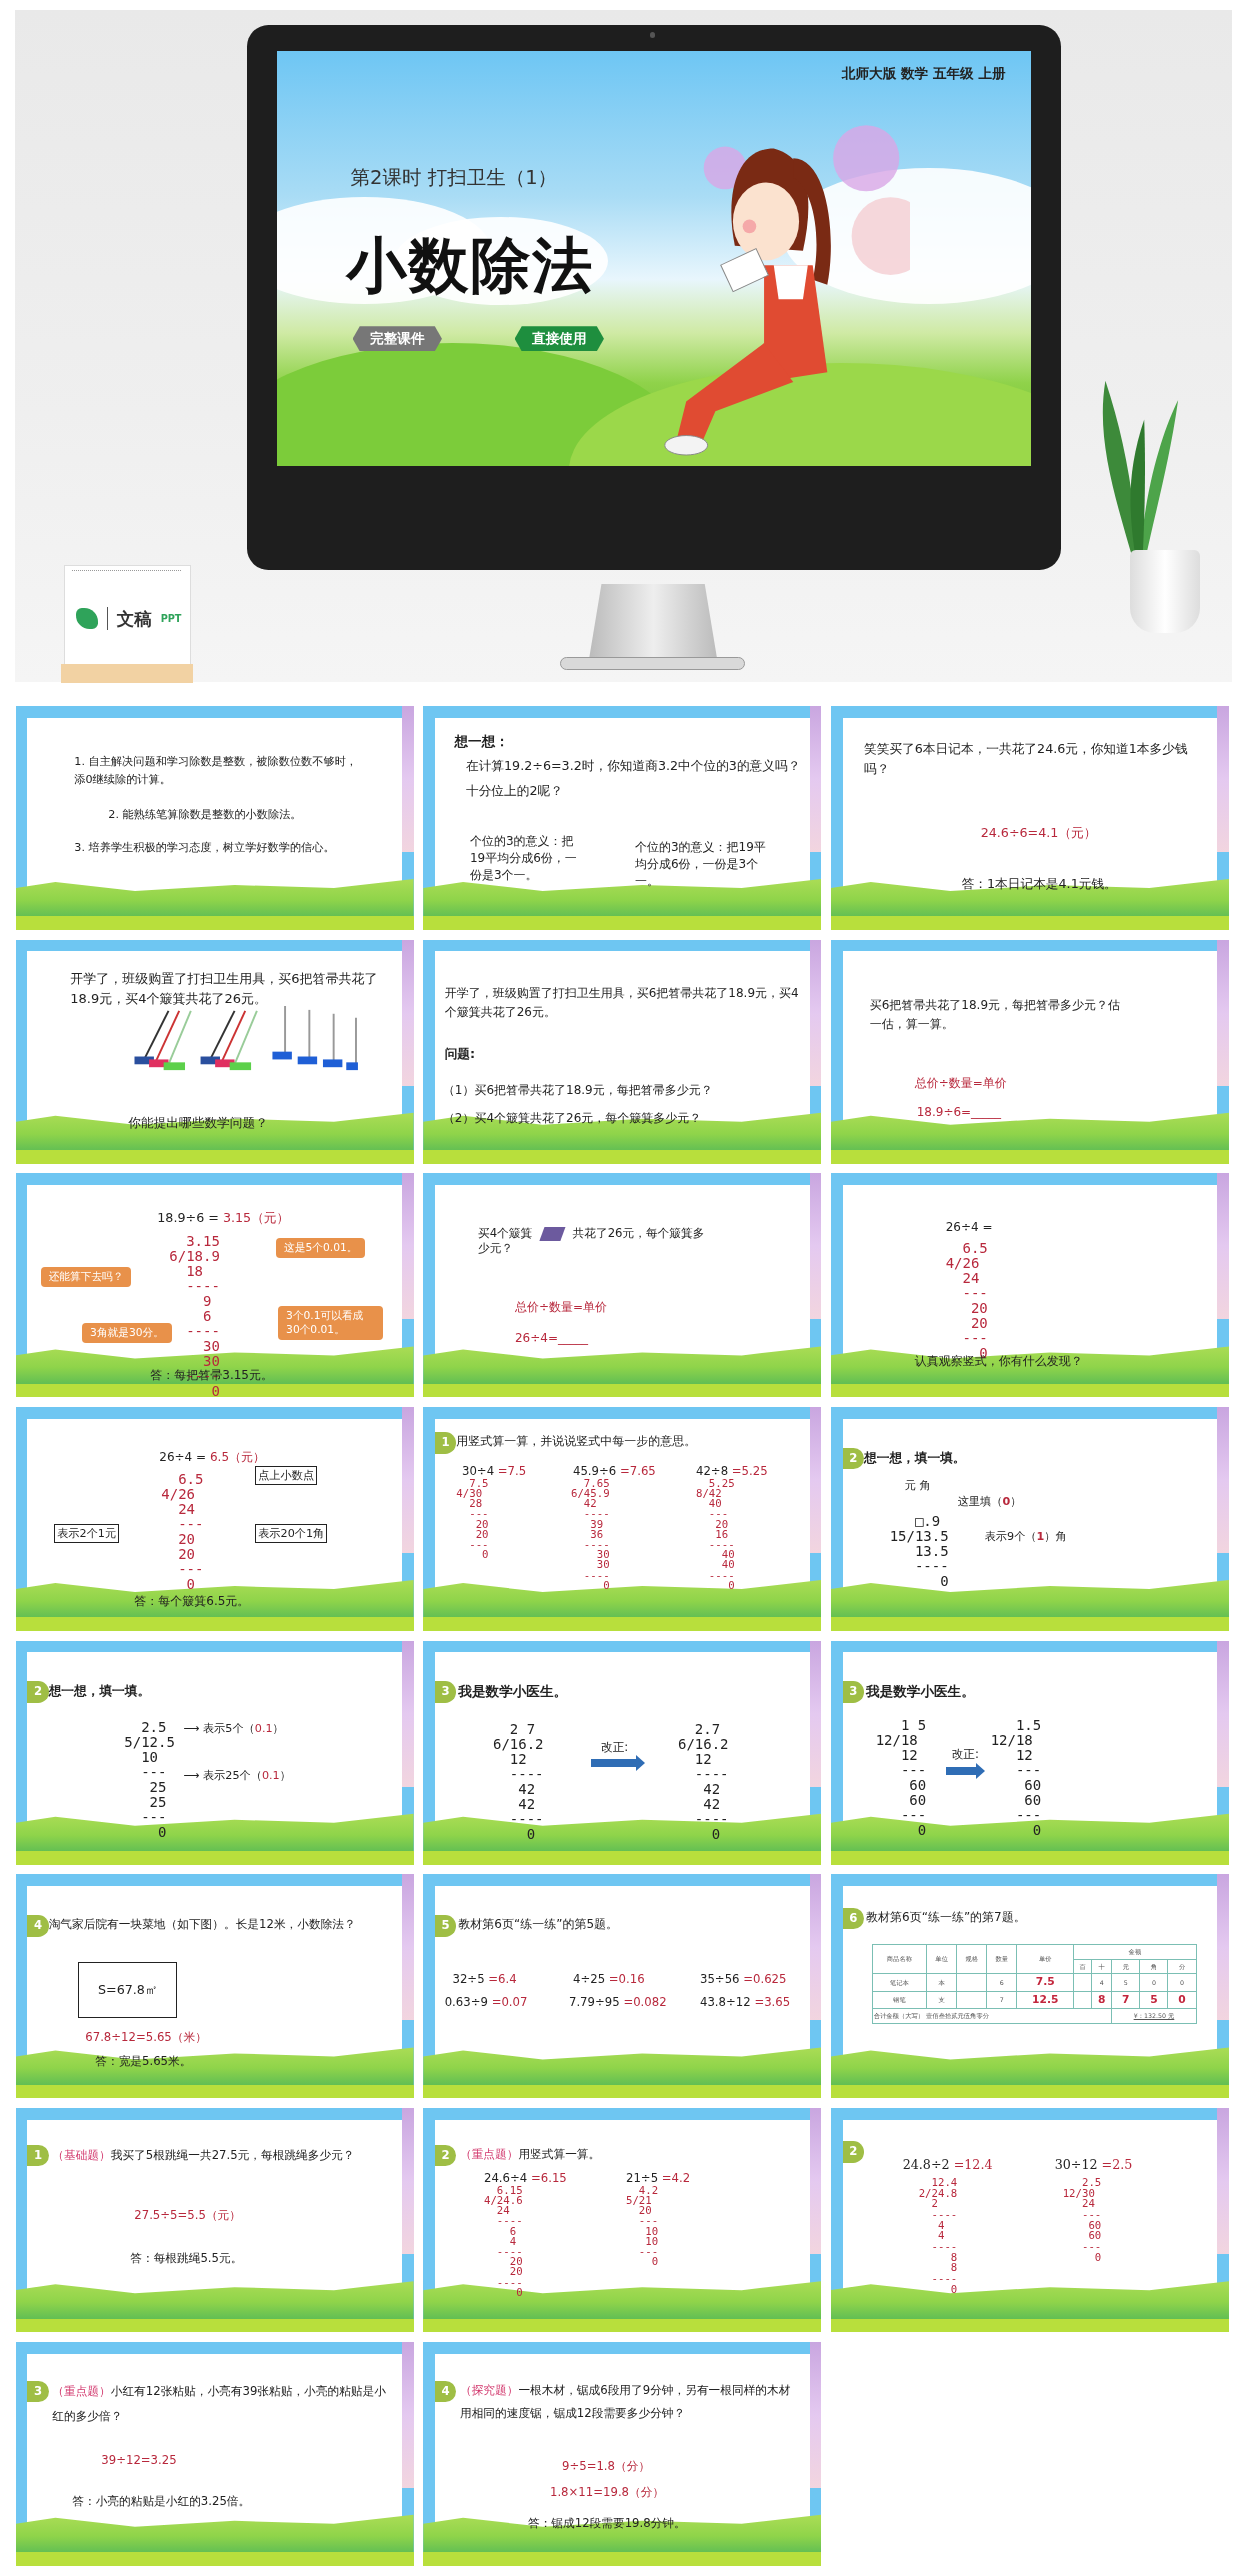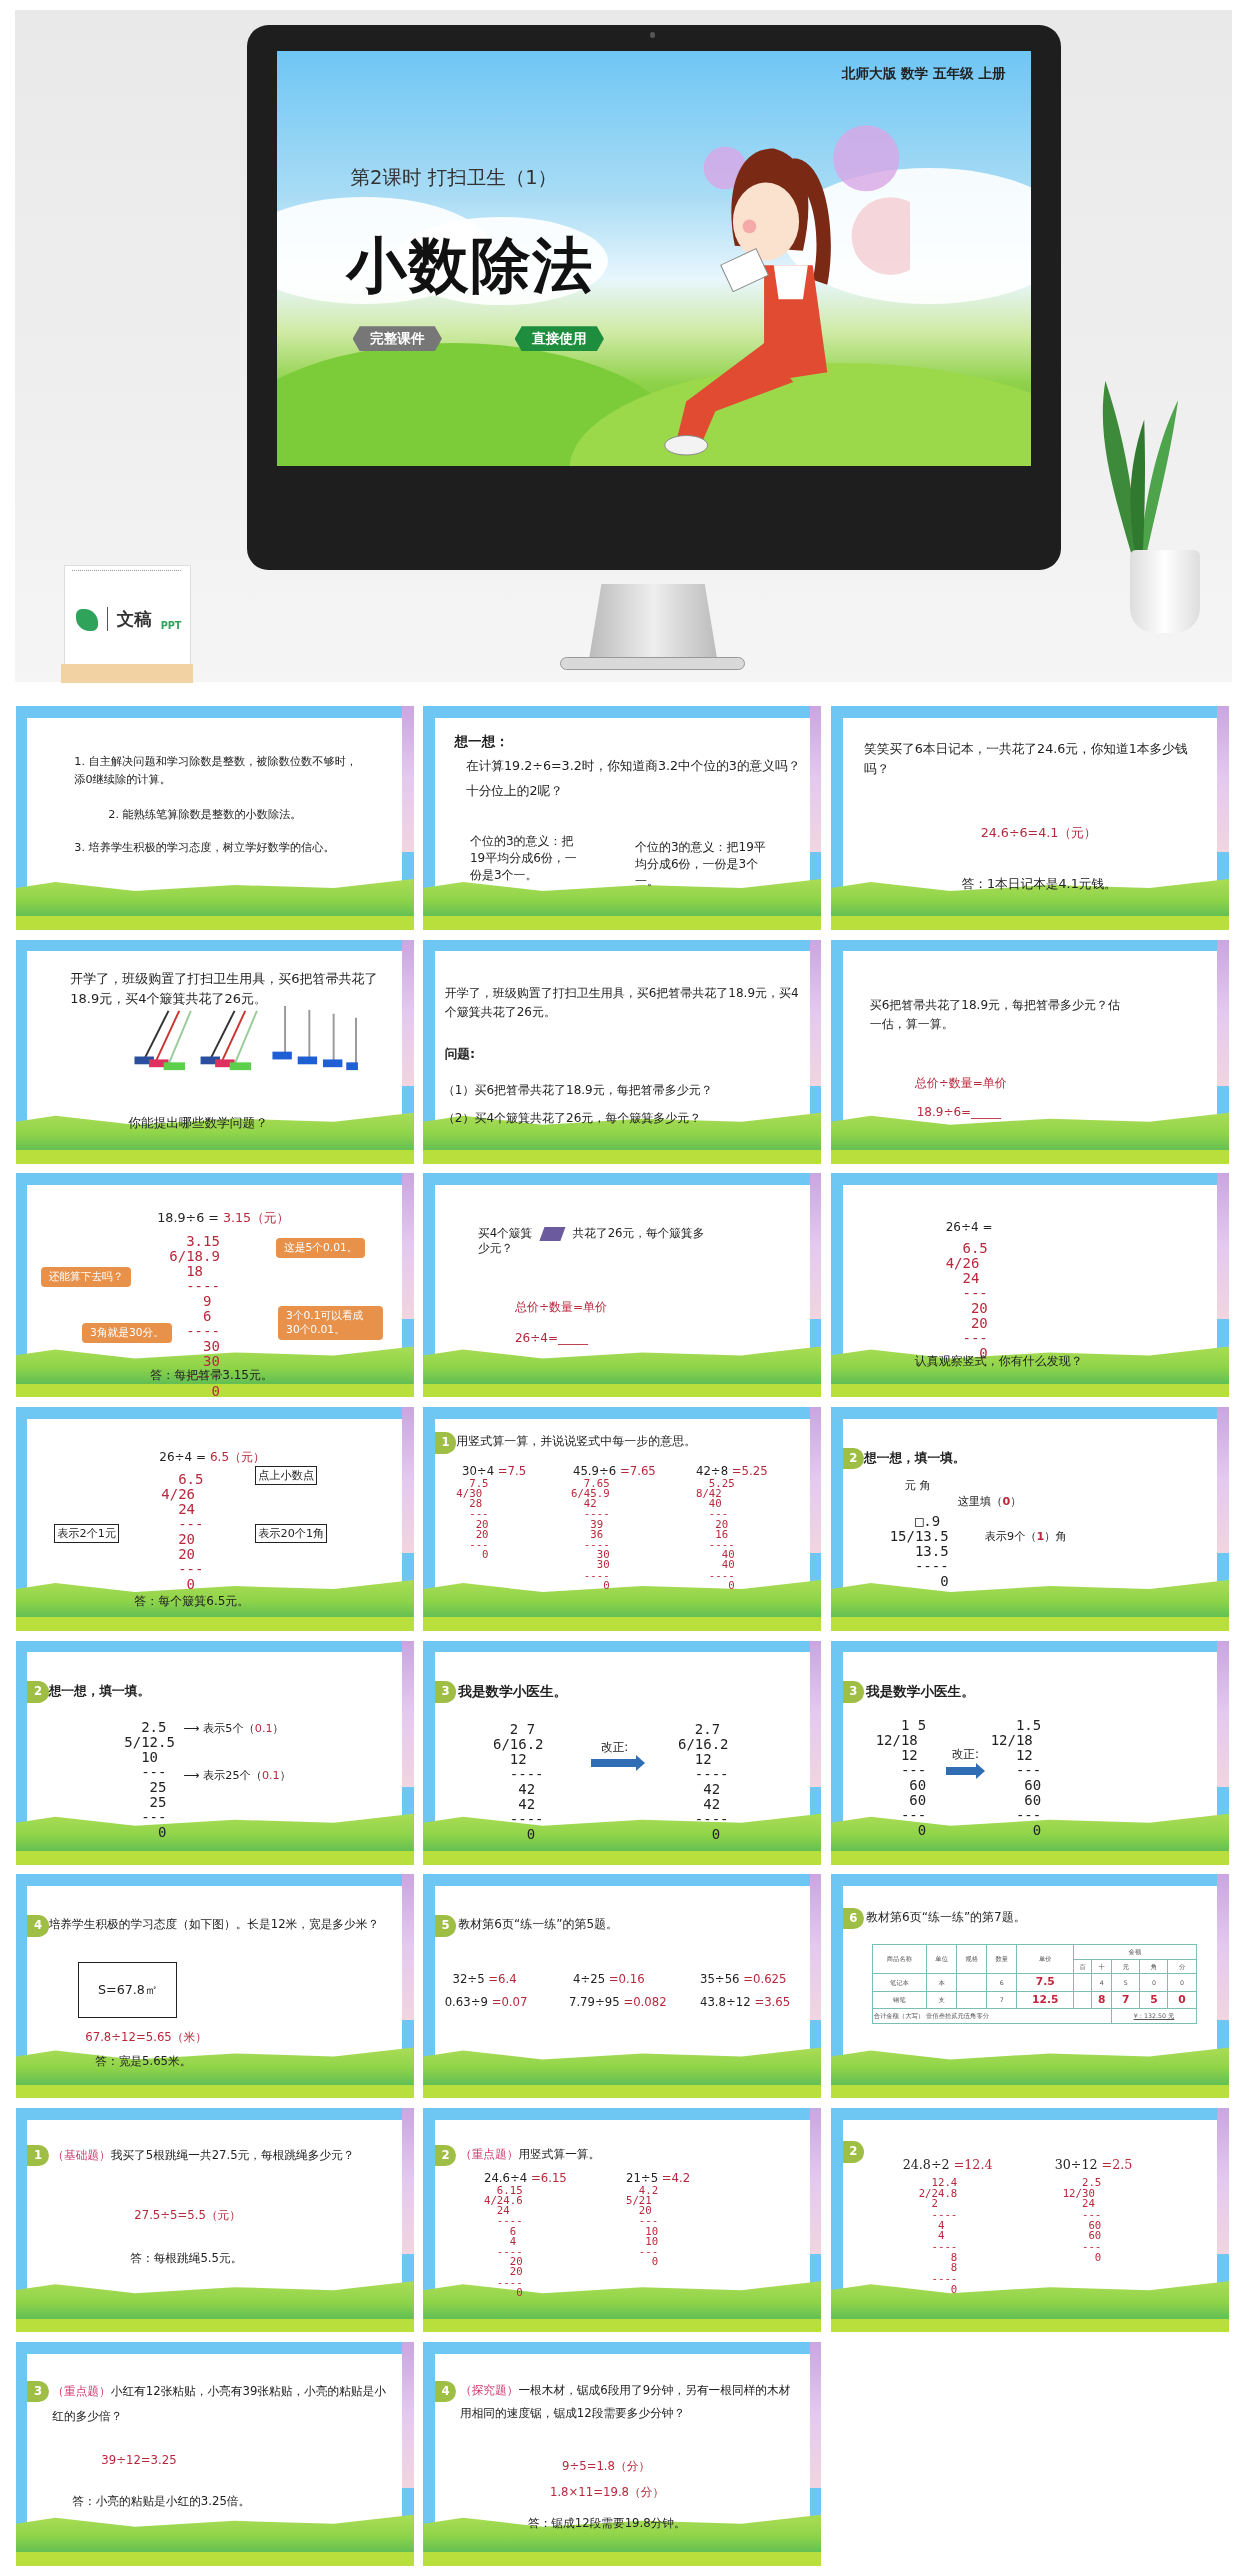--- a/index.html
+++ b/index.html
@@ -16,21 +16,21 @@
   .big-title { position: absolute; left: 70px; top: 175px; font-size: 60px; font-weight: bold; color: #111; letter-spacing: 1.9px; }
   .pill { position: absolute; top: 275px; height: 25px; padding: 0 17.5px; font-size: 13.6px; font-weight: bold; line-height: 25px; clip-path: polygon(8% 0, 92% 0, 100% 50%, 92% 100%, 8% 100%, 0 50%); }
   .pill.grey { left: 76px; background: #777; color: #fff; }
   .pill.green { left: 238px; background: #1e8e3e; color: #fff; }
   .girl { position: absolute; left: 380px; top: 68px; width: 253px; height: 347px; }
   .stand-neck { position: absolute; left: 574px; top: 574px; width: 129px; height: 78px; background: linear-gradient(90deg, #bbb, #eee, #bbb); clip-path: polygon(10% 0, 90% 0, 100% 100%, 0 100%); }
   .stand-base { position: absolute; left: 545px; top: 647px; width: 185px; height: 13.6px; background: #d9d9d9; border-radius: 7.8px; border: 1px solid #999; }
   .calendar { position: absolute; left: 49px; top: 555px; width: 127px; height: 112px; background: #fff; border: 1px solid #ddd; }
   .calendar .base { position: absolute; left: -3.9px; bottom: -7.8px; width: 132px; height: 19.5px; background: #f2d2a3; }
   .calendar .rings { position: absolute; left: 7.8px; top: 3.9px; width: 109px; height: 3.9px; border-top: 1.9px dotted #999; }
-  .cal-logo { position: absolute; left: 11.7px; top: 41px; display: flex; align-items: flex-end; gap: 9px; }
+  .cal-logo { position: absolute; left: 11.7px; top: 41px; display: flex; align-items: center; gap: 9px; }
   .cal-logo .leaf { width: 21.4px; height: 21.4px; background: #2fa35a; border-radius: 5.8px 13.6px 5.8px 13.6px; }
   .cal-logo .bar { width: 1px; height: 23.4px; background: #555; }
   .cal-logo .txt { font-size: 17.5px; color: #333; font-weight: bold; }
   .cal-logo .ppt { font-size: 9.7px; color: #2fa35a; font-weight: bold; }
   .plant { position: absolute; left: 1071px; top: 312px; width: 97px; height: 292px; }
   .pot { position: absolute; left: 1115px; top: 540px; width: 70px; height: 83px; background: linear-gradient(90deg,#ddd,#fff,#ddd); border-radius: 5.8px 5.8px 25px 25px; }
 
   .grid { position: absolute; left: 15.6px; top: 706px; width: 1215px; display: grid; grid-template-columns: 398px 398px 398px; column-gap: 9.7px; row-gap: 9.7px; }
   .slide { position: relative; width: 398px; height: 224px; background: #6ec6f2; overflow: hidden; }
   .slide .inner { position: absolute; left: 11.7px; top: 11.7px; right: 11.7px; bottom: 13.6px; background: #fff; }
@@ -435,21 +435,21 @@
     </div>
   </div>
 
   <div class="slide">
     <div class="inner"></div>
       <div class="ground"></div>
       <div class="flowers"></div>
       <div class="bottom-bar"></div>
     <div class="content">
       <div class="badge" style="top:29px;">4</div>
-      <div class="abs" style="left:21.4px;top:27px;width:331px;white-space:normal;font-size:11.7px;line-height:2;">培养学生积极的学习态度（如下图）。长是12米，宽是多少米？</div>
+      <div class="abs" style="left:21.4px;top:27px;width:331px;white-space:normal;font-size:11.7px;line-height:2;">淘气家后院有一块菜地（如下图）。长是12米，小数除法？</div>
       <div class="rect-box" style="left:51px;top:76px;width:99px;">S=67.8㎡</div>
       <div class="abs red" style="left:58px;top:142px;font-size:11.7px;">67.8÷12=5.65（米）</div>
       <div class="abs" style="left:68px;top:166px;font-size:11.7px;">答：宽是5.65米。</div>
     </div>
   </div>
 
   <div class="slide">
     <div class="inner"></div>
       <div class="ground"></div>
       <div class="flowers"></div>

